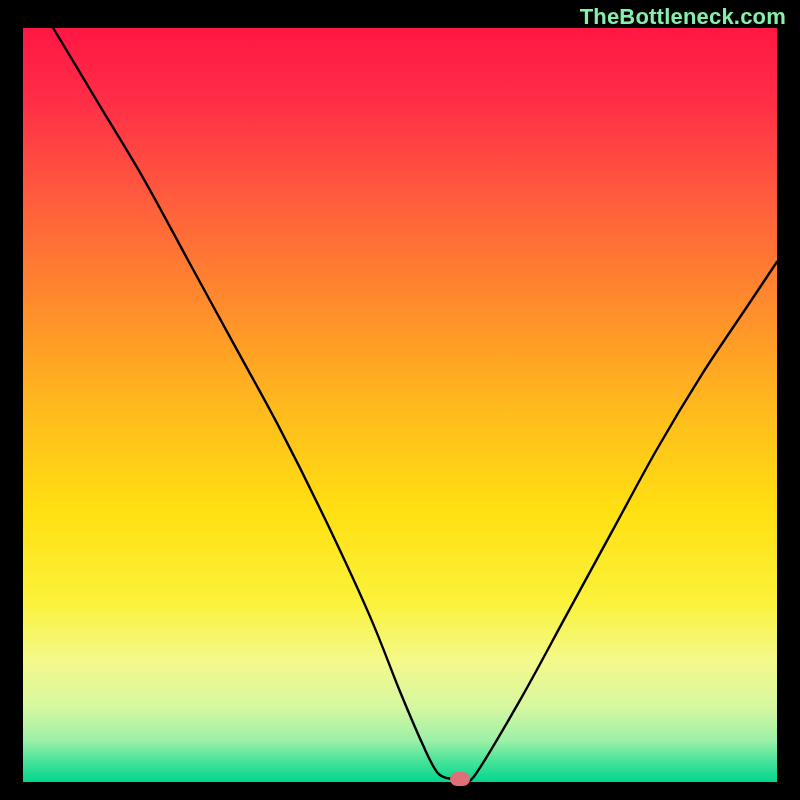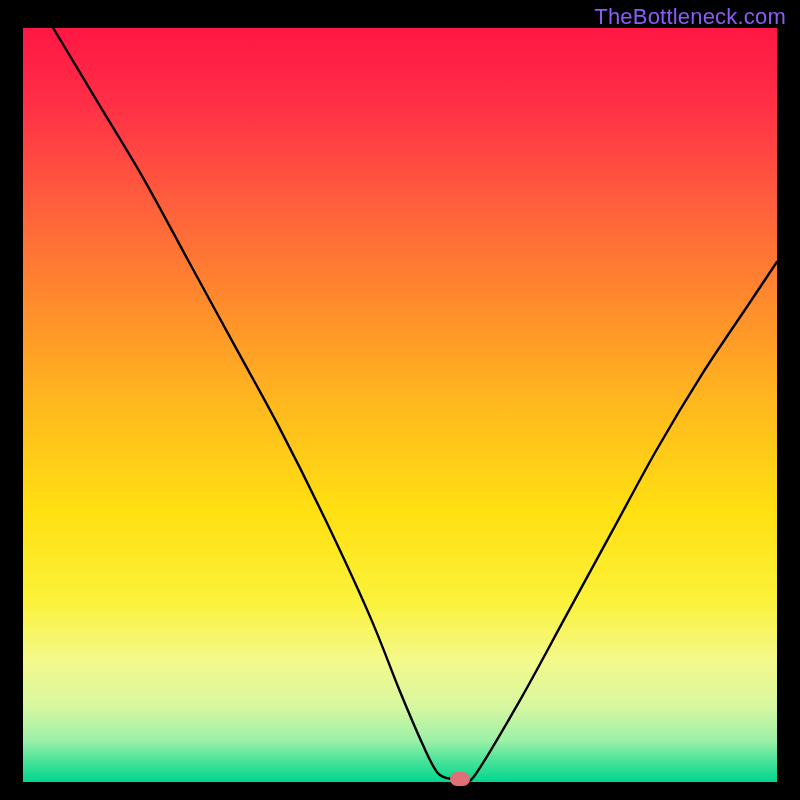--- a/index.html
+++ b/index.html
@@ -14,23 +14,23 @@
   }
   .outer {
     position: absolute;
     inset: 0;
     background: #000;
   }
   .watermark {
     position: absolute;
     top: 4px;
     right: 14px;
-    color: #8b5cf6;
+    color: #86efac;
     font-size: 22px;
-    font-weight: 400;
+    font-weight: 700;
     letter-spacing: 0.2px;
     z-index: 10;
   }
   .plot-frame {
     position: absolute;
     left: 23px;
     top: 28px;
     width: 754px;
     height: 754px;
     background: #000;

